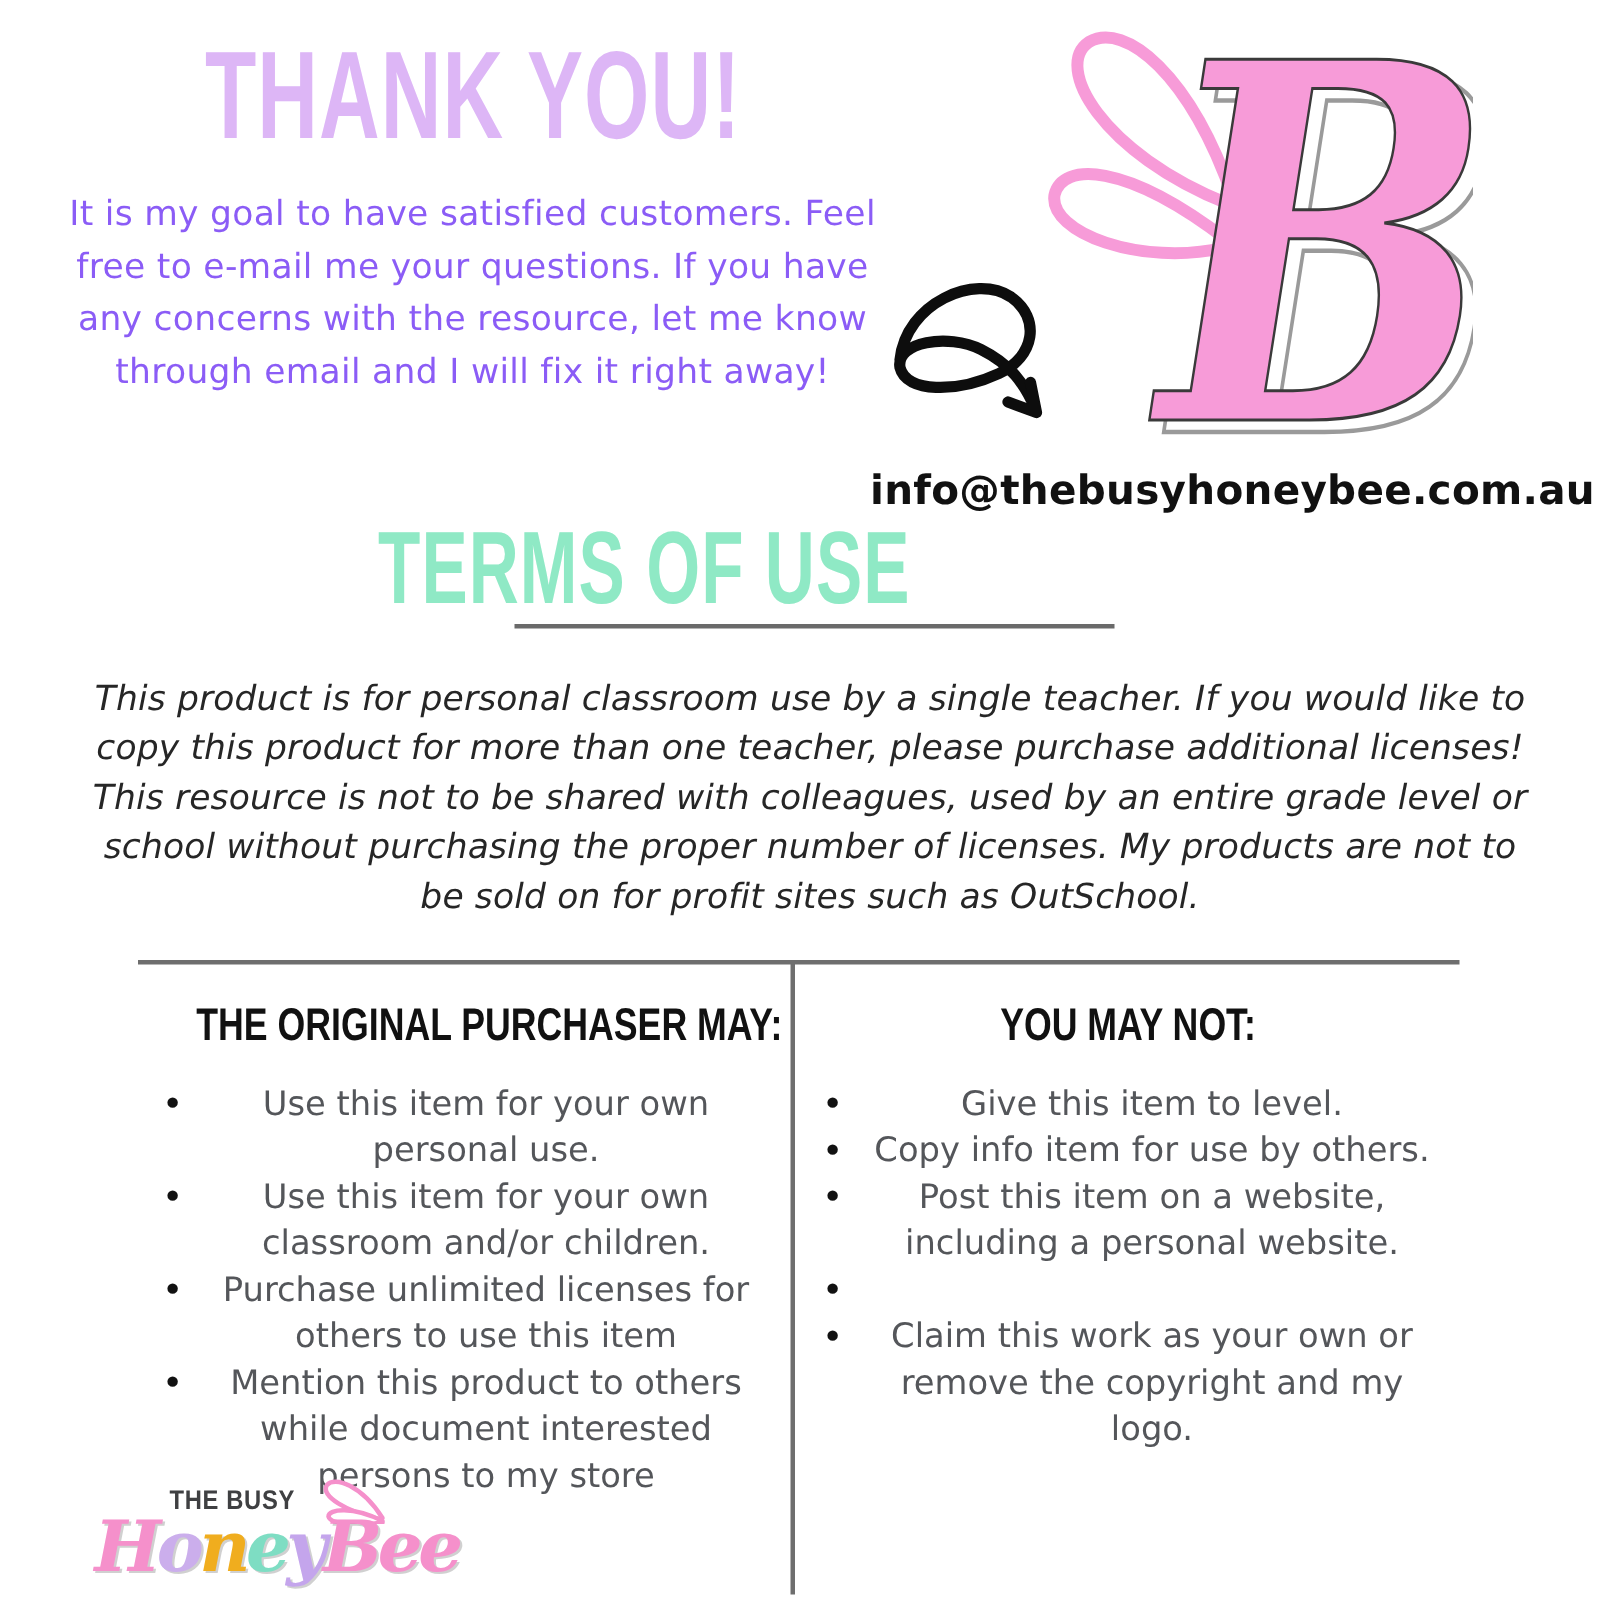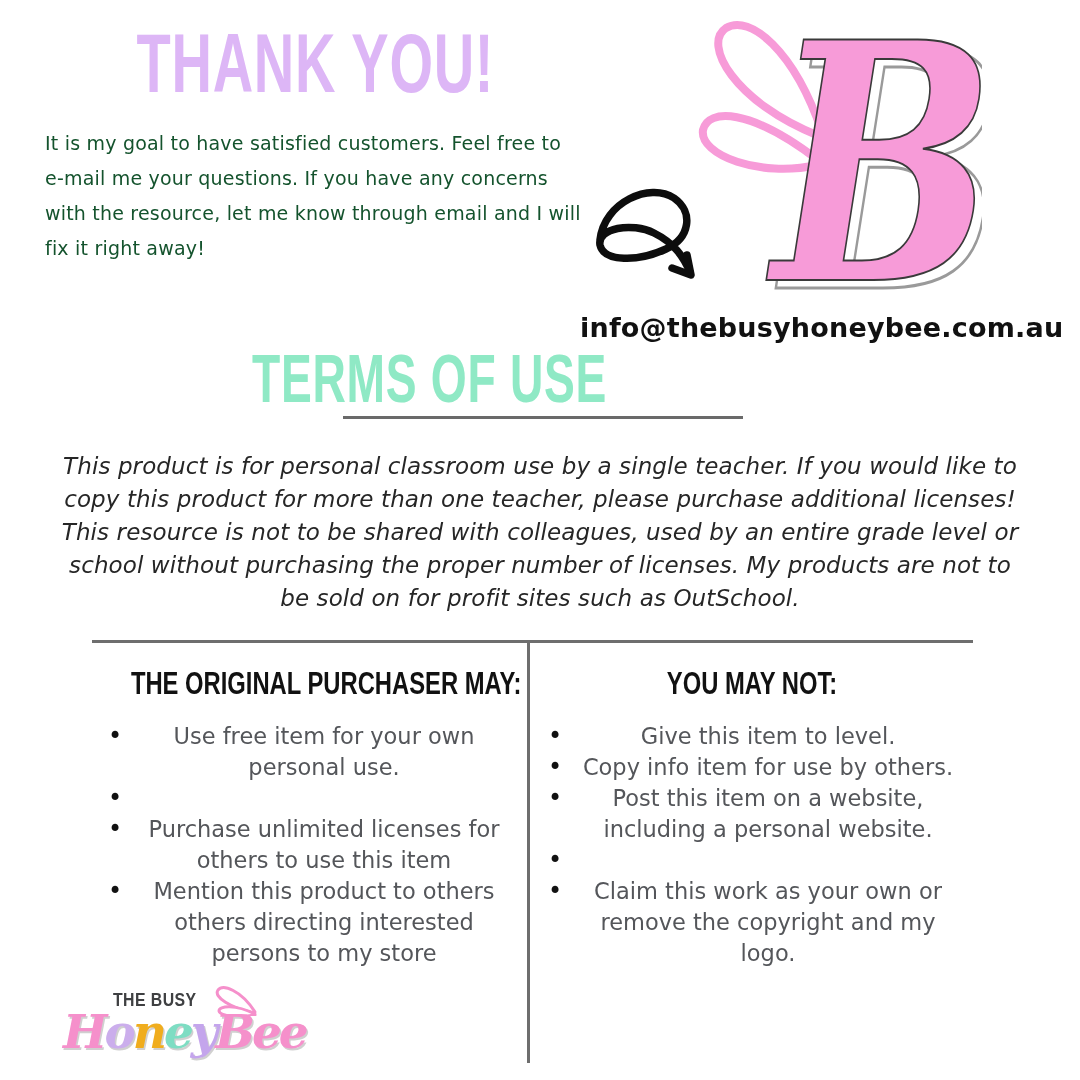--- a/index.html
+++ b/index.html
@@ -21,22 +21,22 @@
     font-weight: 800;
     font-size: 80px;
     line-height: 80px;
     letter-spacing: 1px;
     transform: scale(0.70, 1.04);
     transform-origin: 50% 50%;
     white-space: nowrap;
   }
   .thankyou-body {
     left: 45px; top: 126px; width: 540px;
-    font-size: 19px; line-height: 35px;
-    text-align: left; color: #14532d;
+    font-size: 23px; line-height: 35px;
+    text-align: center; color: #8b5cf6;
     letter-spacing: 0.2px;
   }
 
   
   .arrow-doodle { left: 588px; top: 178px; width: 124px; height: 112px; }
 
   
   .bee-logo { left: 672px; top: 8px; width: 310px; height: 292px; }
 
   
@@ -154,35 +154,36 @@
 
 <div class="abs hline"></div>
 <div class="abs vline"></div>
 
 <div class="abs col col-left">
   <div class="col-heading">THE ORIGINAL PURCHASER MAY:</div>
   <ul class="terms-list">
 
       <li>
         <span class="dot">•</span>
-        <span class="li-text">Use free item for your own personal use.</span>
-      </li>
-
-      <li>
-        <span class="dot">•</span>
+        <span class="li-text">Use this item for your own personal use.</span>
+      </li>
+
+      <li>
+        <span class="dot">•</span>
+        <span class="li-text">Use this item for your own classroom and/or children.</span>
       </li>
 
       <li>
         <span class="dot">•</span>
         <span class="li-text">Purchase unlimited licenses for others to use this item</span>
       </li>
 
       <li>
         <span class="dot">•</span>
-        <span class="li-text">Mention this product to others others directing interested persons to my store</span>
+        <span class="li-text">Mention this product to others while document interested persons to my store</span>
       </li>
     </ul>
 </div>
 
 <div class="abs col col-right">
   <div class="col-heading">YOU MAY NOT:</div>
   <ul class="terms-list">
 
       <li>
         <span class="dot">•</span>

